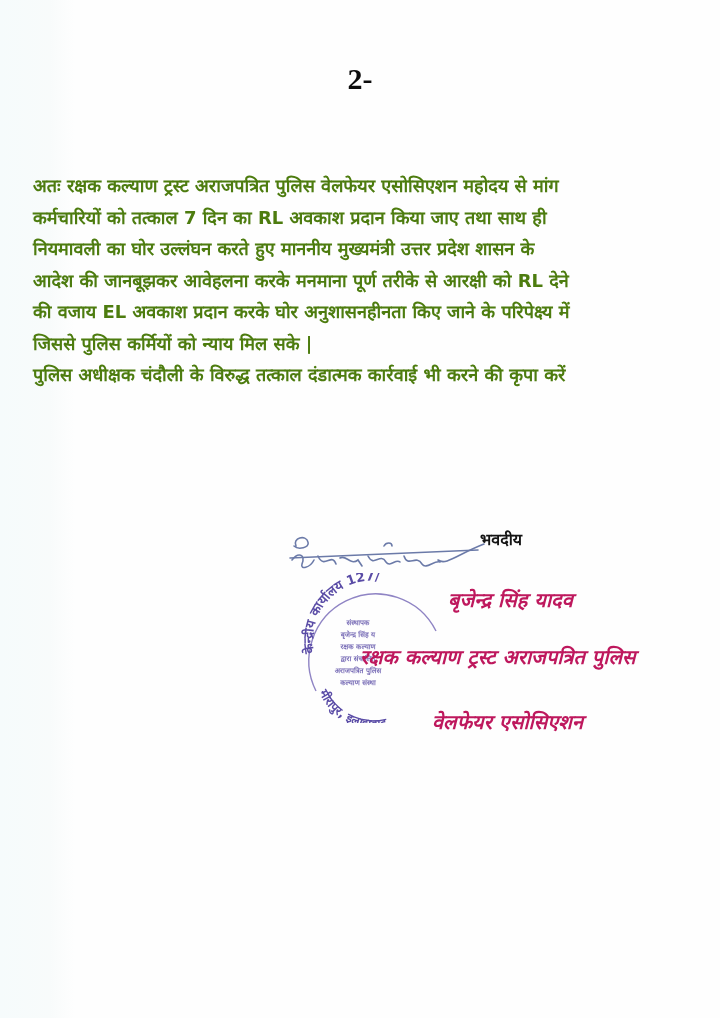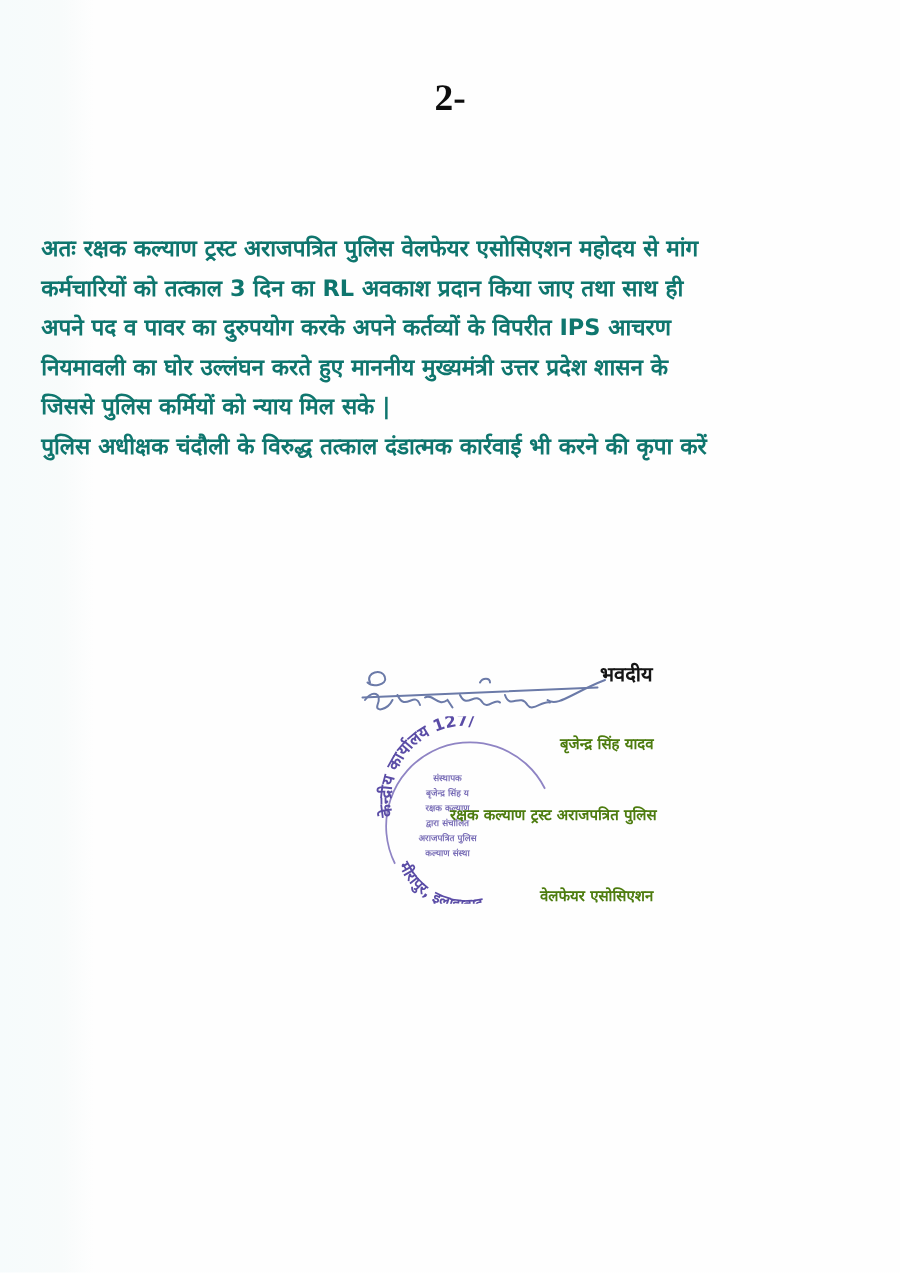--- a/index.html
+++ b/index.html
@@ -22,28 +22,28 @@
     width: 720px;
     text-align: center;
     font-family: "Liberation Serif", serif;
     font-weight: bold;
     font-size: 30px;
     letter-spacing: 0px;
     color: #0d0d0d;
   }
   .body-text {
     position: absolute;
-    top: 184px;
+    top: 170px;
     left: 33px;
     width: 670px;
     font-family: "DejaVu Sans", sans-serif;
     font-weight: bold;
     font-size: 18px;
     line-height: 31.5px;
-    color: #0f766e;
+    color: #4d7c0f;
   }
   .body-line {
     display: block;
     white-space: nowrap;
   }
   .closing {
     position: absolute;
     left: 0;
     top: 0;
     width: 720px;
@@ -53,23 +53,24 @@
     position: absolute;
     top: 528px;
     left: 480px;
     font-weight: bold;
     font-size: 16px;
     color: #151515;
   }
   .sig-line {
     position: absolute;
     font-weight: bold;
-    font-size: 12px;
-    color: #4d7c0f;
+    font-size: 20px;
+    color: #be185d;
     white-space: nowrap;
+    font-style: italic;
   }
   .name { top: 586px; left: 448px; }
   .title { top: 615px; left: 385px; }
   .org1 { top: 643px; left: 360px; }
   .org2 { top: 708px; left: 432px; }
   .signature {
     position: absolute;
     top: 532px;
     left: 288px;
     width: 200px;
@@ -83,23 +84,24 @@
     height: 150px;
   }
 </style>
 </head>
 <body>
 
 <div class="page-number">2-</div>
 
 <div class="body-text">
   <span class="body-line">अतः रक्षक कल्याण ट्रस्ट अराजपत्रित पुलिस वेलफेयर एसोसिएशन महोदय से मांग</span>
-  <span class="body-line">कर्मचारियों को तत्काल 3 दिन का RL अवकाश प्रदान किया जाए तथा साथ ही</span>
-  <span class="body-line">अपने पद व पावर का दुरुपयोग करके अपने कर्तव्यों के विपरीत IPS आचरण</span>
+  <span class="body-line">कर्मचारियों को तत्काल 7 दिन का RL अवकाश प्रदान किया जाए तथा साथ ही</span>
   <span class="body-line">नियमावली का घोर उल्लंघन करते हुए माननीय मुख्यमंत्री उत्तर प्रदेश शासन के</span>
+  <span class="body-line">आदेश की जानबूझकर आवेहलना करके मनमाना पूर्ण तरीके से आरक्षी को RL देने</span>
+  <span class="body-line">की वजाय EL अवकाश प्रदान करके घोर अनुशासनहीनता किए जाने के परिपेक्ष्य में</span>
   <span class="body-line">जिससे पुलिस कर्मियों को न्याय मिल सके |</span>
   <span class="body-line">पुलिस अधीक्षक चंदौली के विरुद्ध तत्काल दंडात्मक कार्रवाई भी करने की कृपा करें</span>
 </div>
 
 <div class="closing">
   <div class="bhavdiya">भवदीय</div>
 
   <svg class="signature" viewBox="0 0 200 50">
     <g fill="none" stroke="#6b7aa8" stroke-width="1.6" stroke-linecap="round">
       <path d="M8 14 C 4 6, 18 2, 20 10 C 22 16, 10 18, 6 14"></path>

